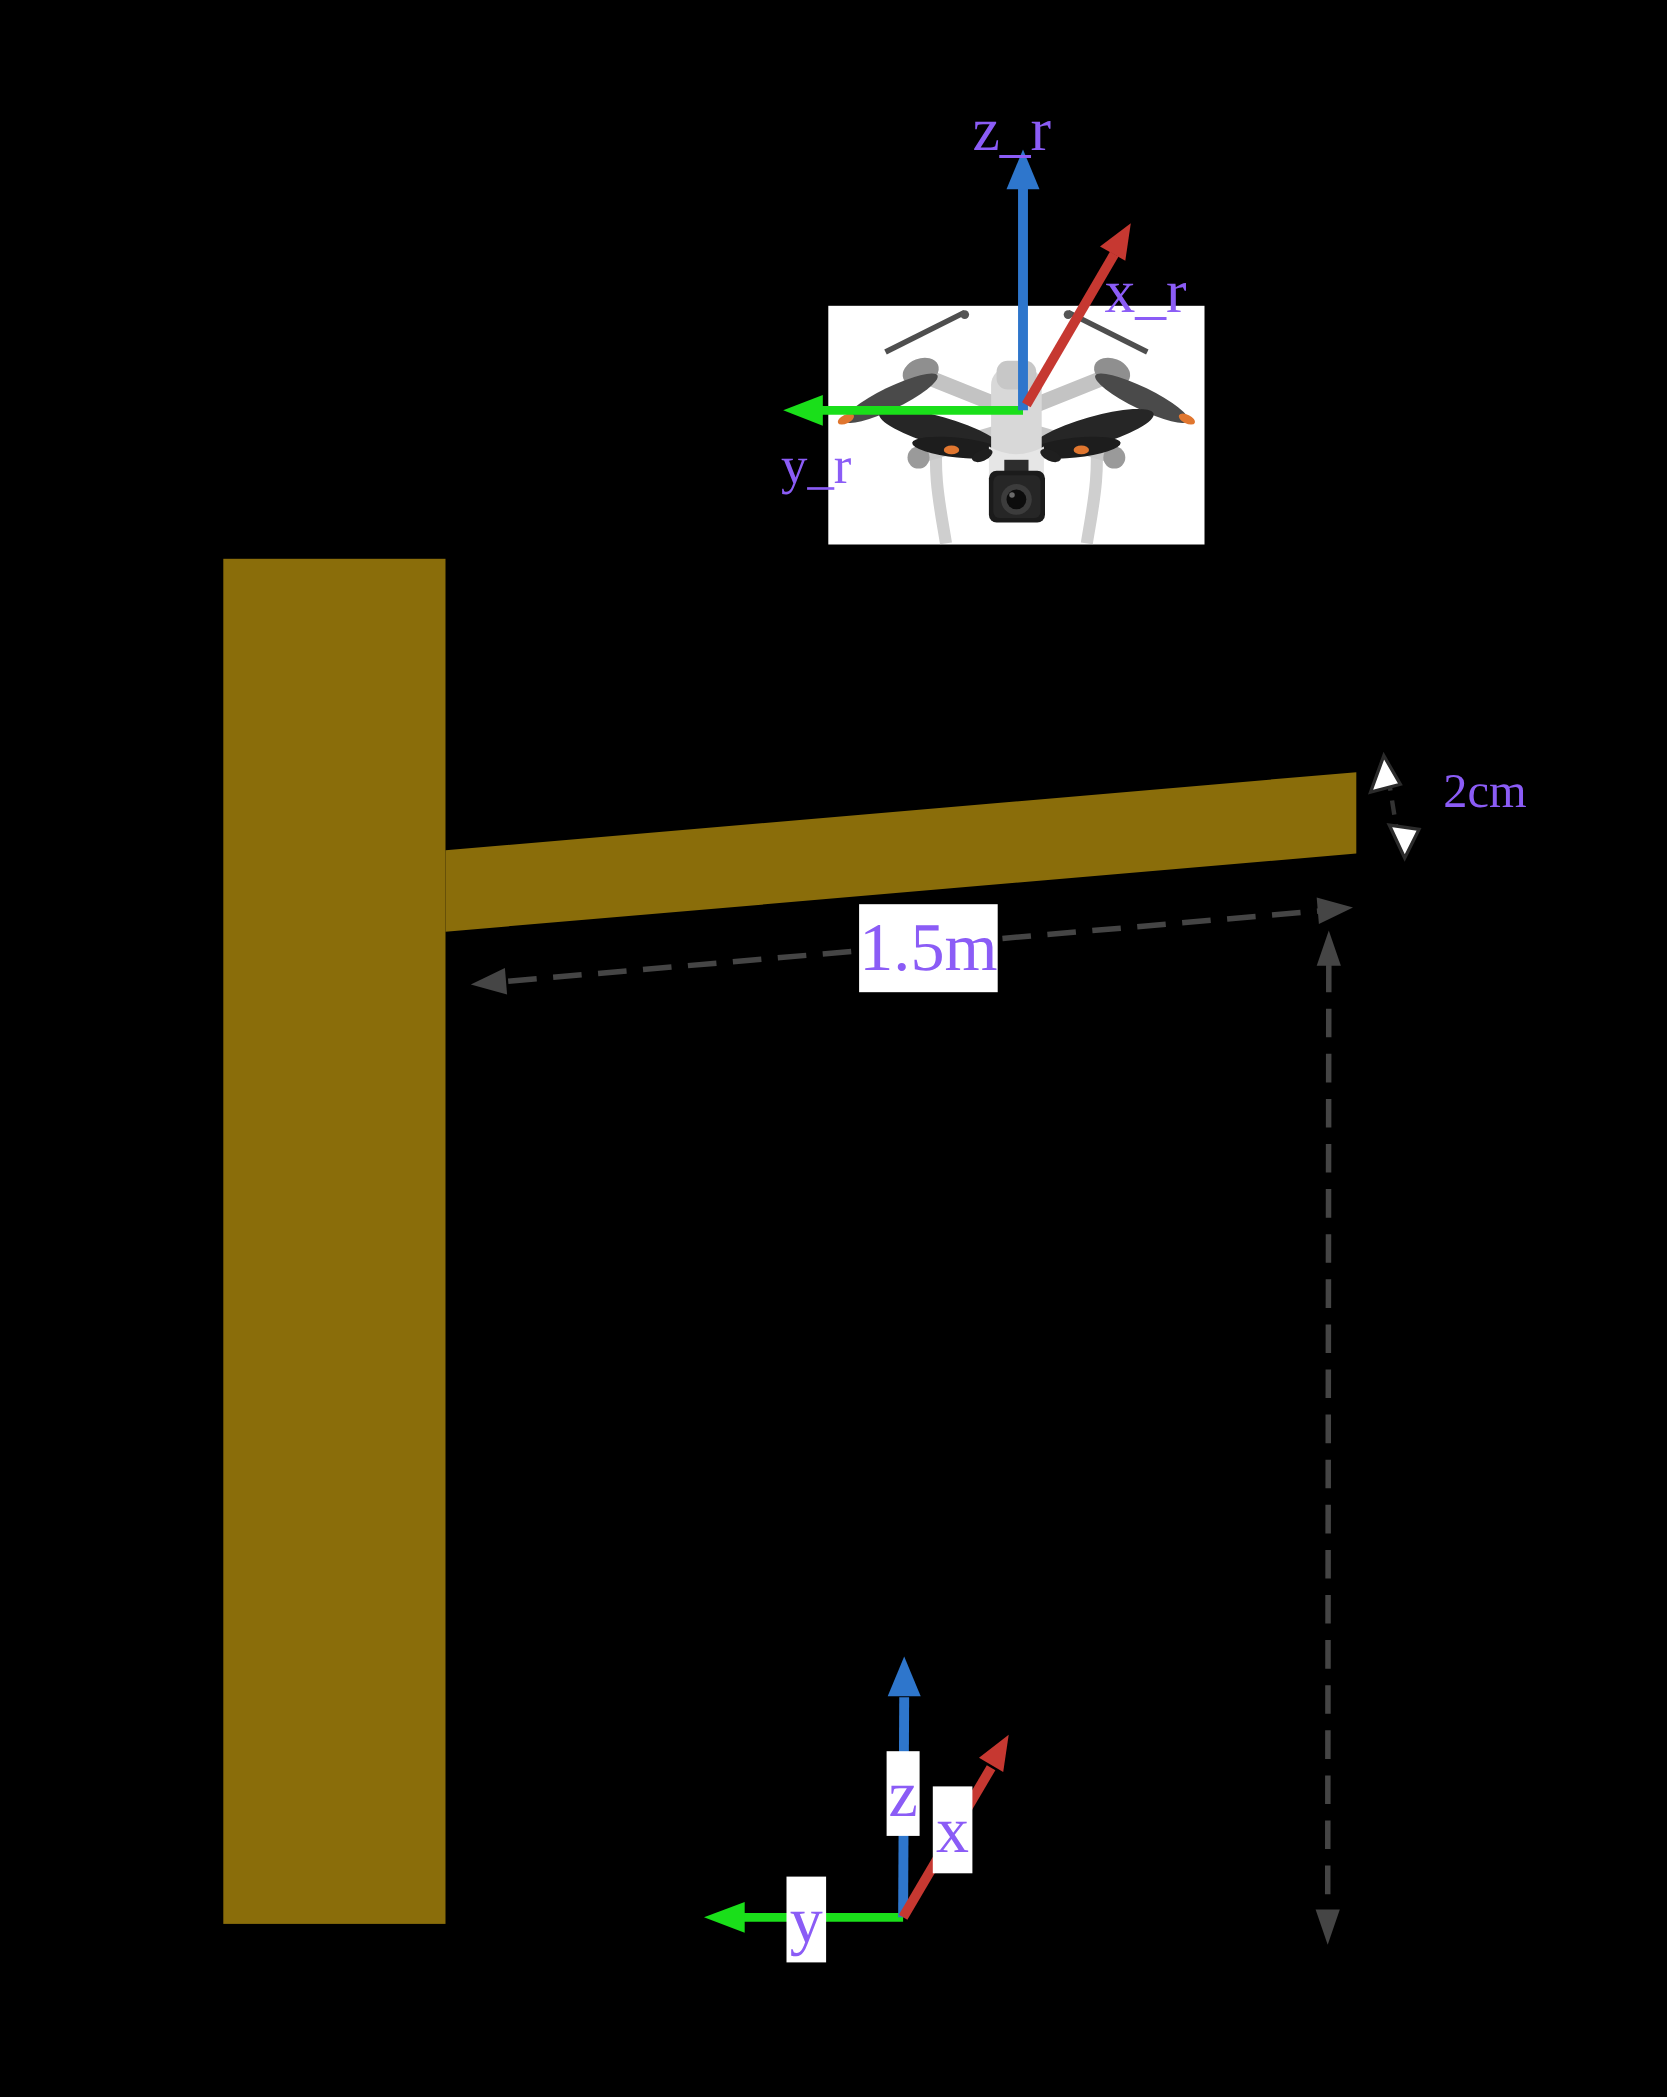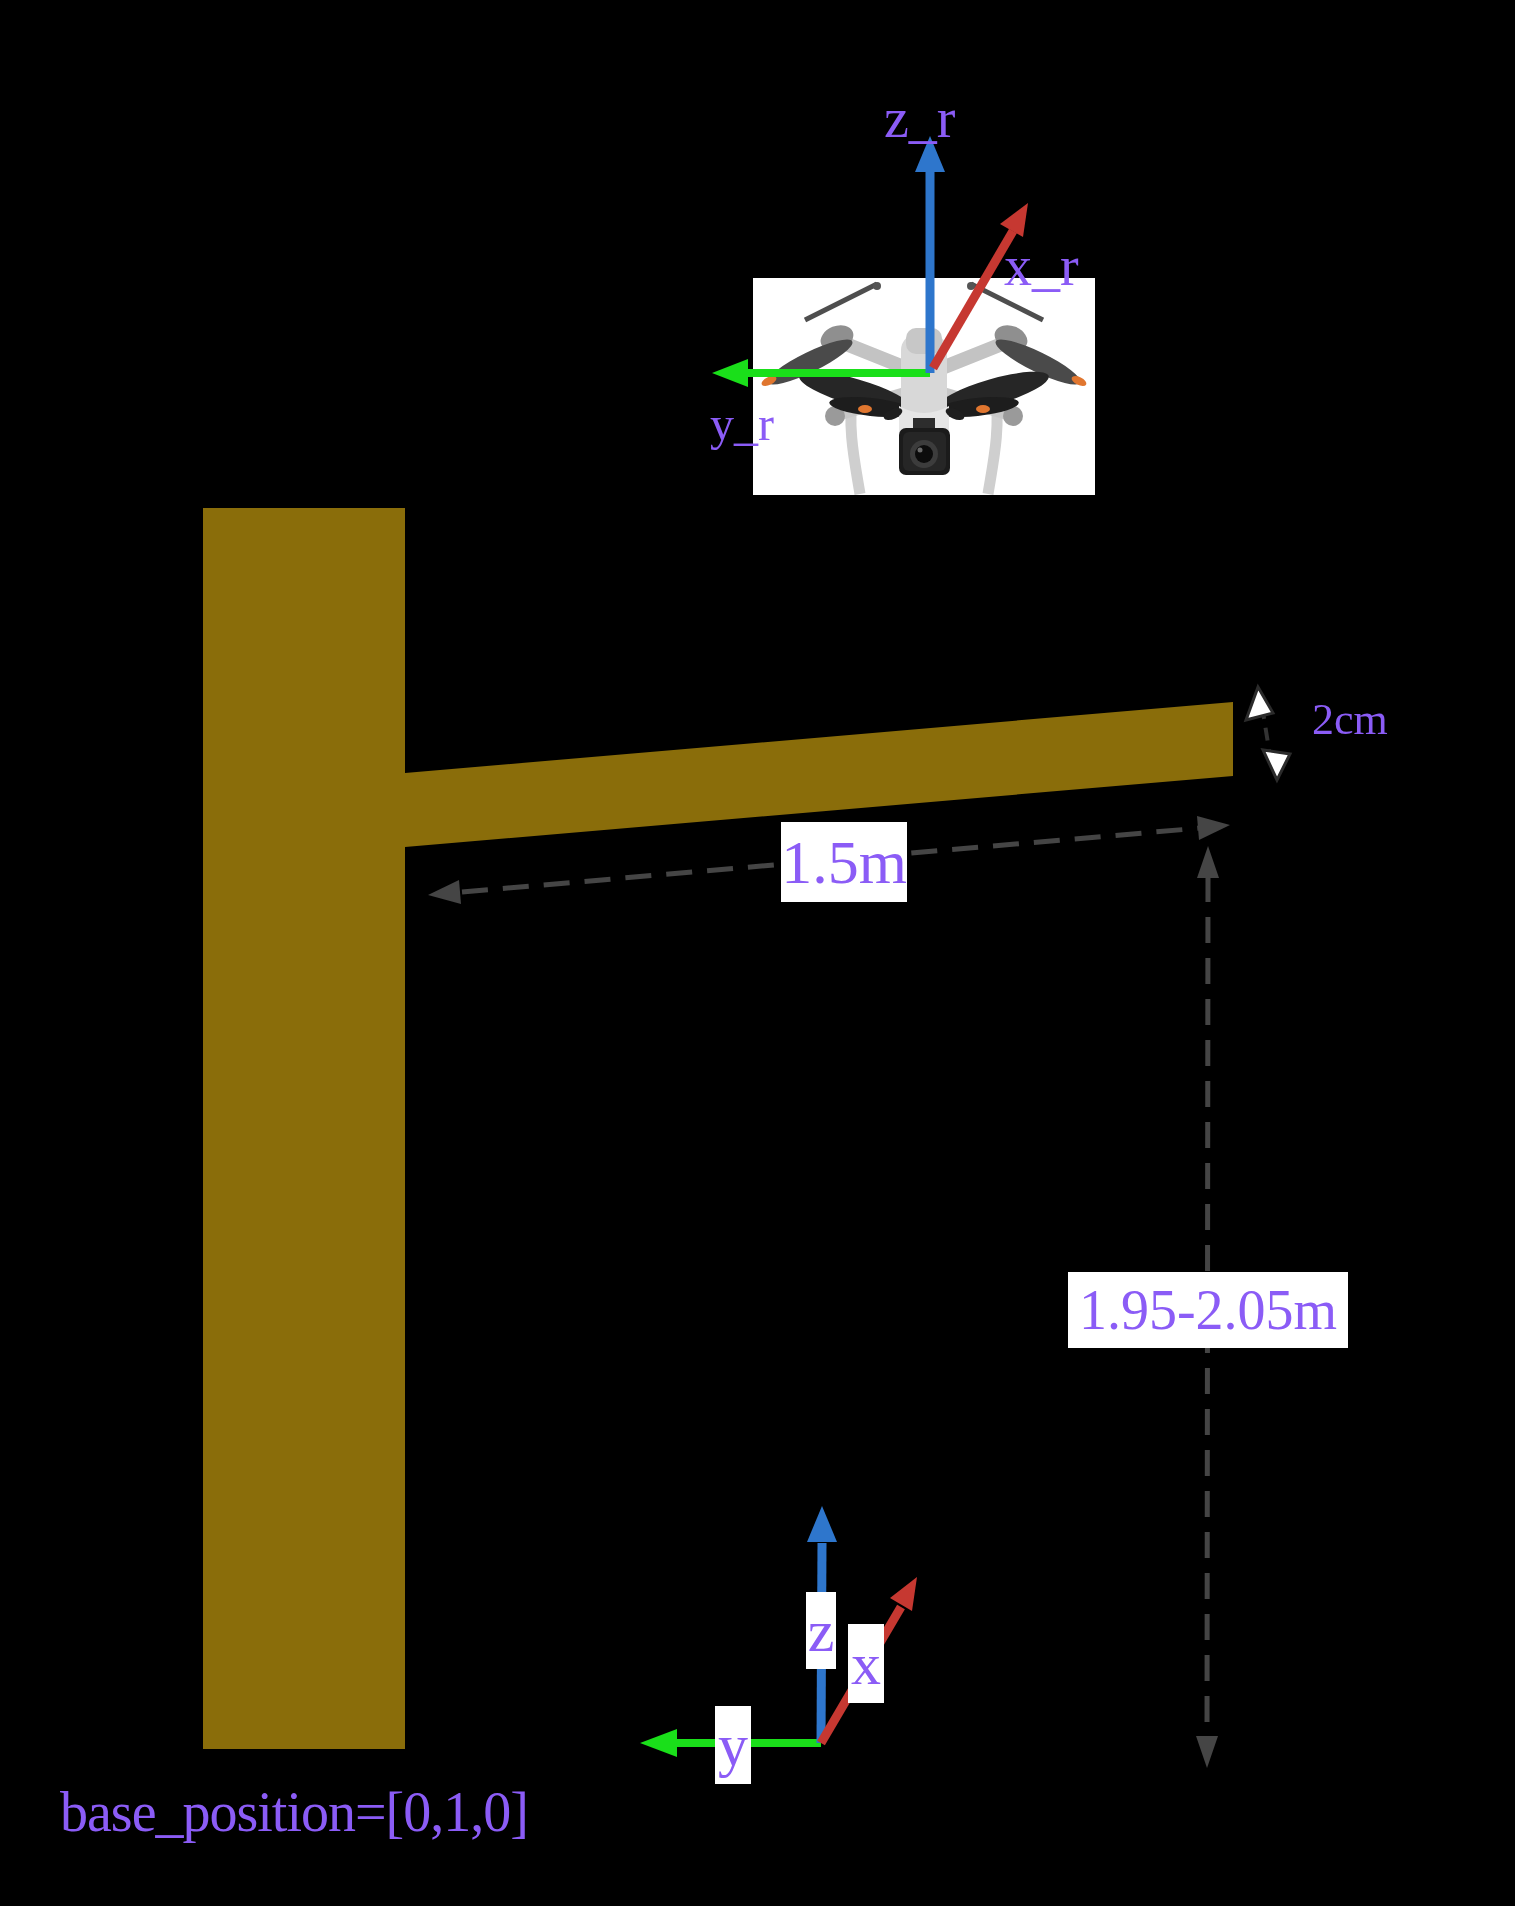--- a/index.html
+++ b/index.html
@@ -98,21 +98,19 @@
 
     <line x1="1262" y1="706" x2="1271" y2="762" stroke="#333333" stroke-width="4" stroke-dasharray="13 9"></line>
     <polygon points="1258,687 1246,720 1273,713" stroke="#2b2b2b" stroke-width="3" fill="#ffffff"></polygon>
     <polygon points="1277,780 1263,750 1290,754" stroke="#2b2b2b" stroke-width="3" fill="#ffffff"></polygon>
   </svg>
 
   <div class="lbl" style="left:884px; top:90px;  font-size:56px;">z_r</div>
   <div class="lbl" style="left:1004px; top:238px; font-size:56px;">x_r</div>
   <div class="lbl" style="left:710px; top:400px; font-size:48px;">y_r</div>
   <div class="lbl" style="left:1312px; top:698px; font-size:44px;">2cm</div>
-  <div class="lbl" style="left:60px; top:1784px; font-size:56px; letter-spacing:-1px;">base_position=[0,1,0]</div>
 
   <div class="lbl boxed" style="left:781px; top:822px; width:126px; height:80px; font-size:62px;">1.5m</div>
-  <div class="lbl boxed" style="left:1068px; top:1272px; width:280px; height:76px; font-size:56px;">1.95-2.05m</div>
   <div class="lbl boxed" style="left:806px; top:1592px; width:30px; height:77px; font-size:60px;">z</div>
   <div class="lbl boxed" style="left:848px; top:1624px; width:36px; height:79px; font-size:60px;">x</div>
   <div class="lbl boxed" style="left:715px; top:1706px; width:36px; height:78px; font-size:60px;">y</div>
 
 </div>
 
 </body></html>

